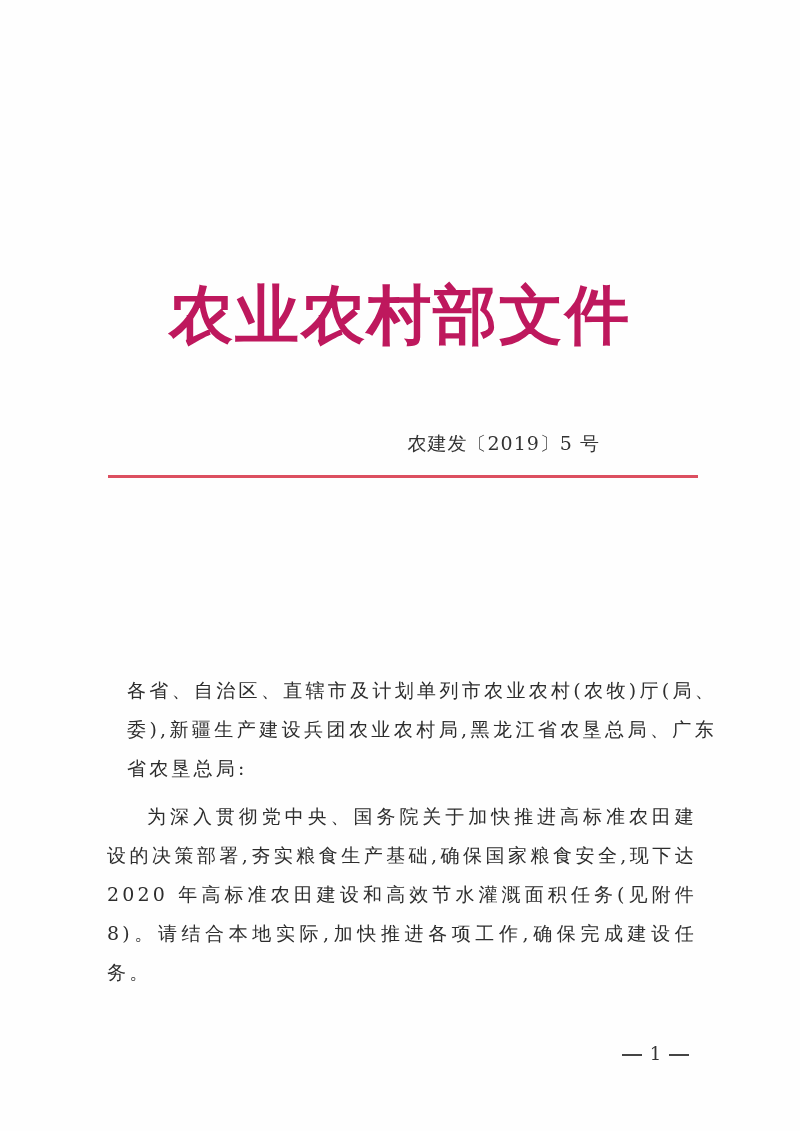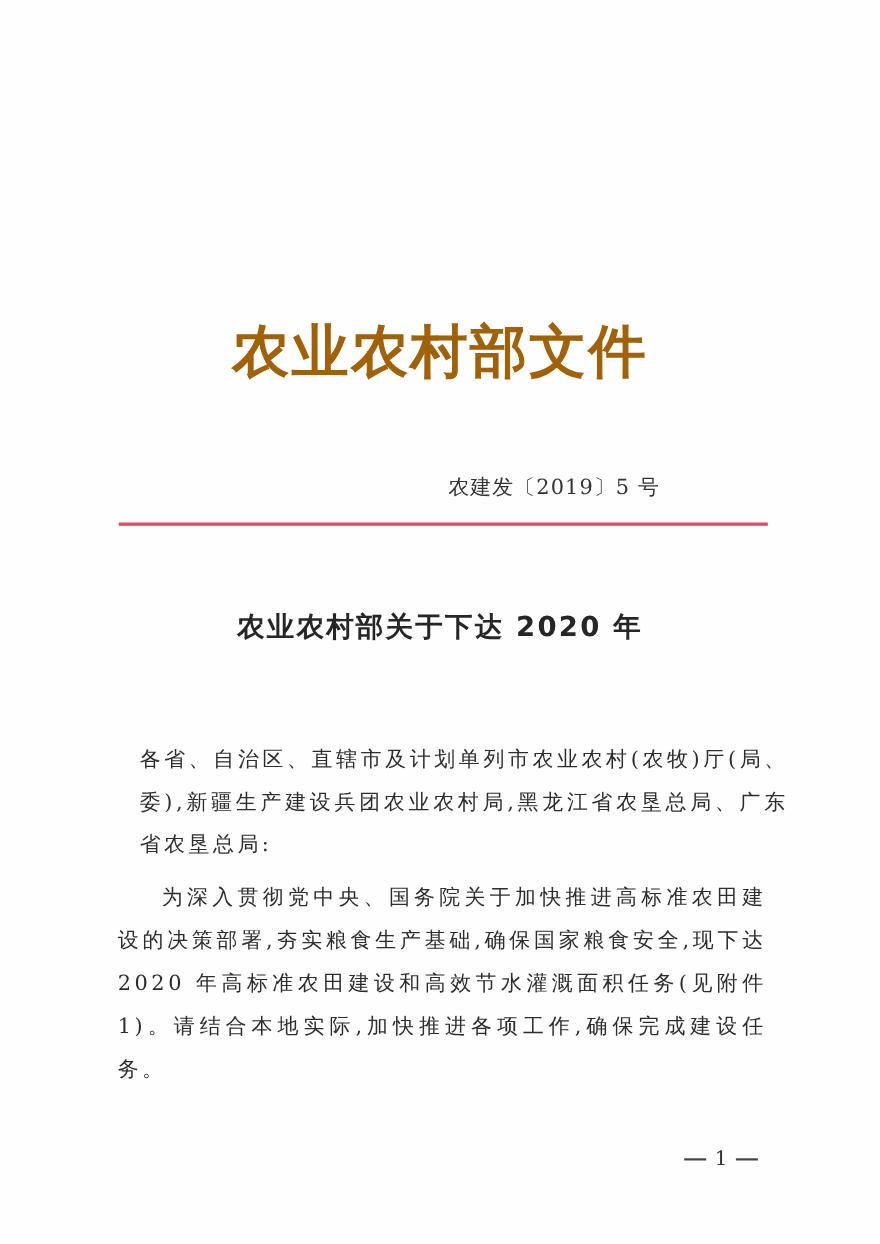--- a/index.html
+++ b/index.html
@@ -22,26 +22,26 @@
       width: 800px; height: 1131px;
       background: #fefefe;
     }
     .masthead {
       position: absolute;
       left: 150px;
       top: 272px;
       width: 500px;
       height: 96px;
       text-align: center;
-      font-family: Liberation Sans, sans-serif;
+      font-family: Liberation Mono, monospace;
       font-weight: bold;
-      font-size: 52px;
+      font-size: 64px;
       line-height: 96px;
       letter-spacing: 2px;
-      color: #a16207;
+      color: #be185d;
       white-space: nowrap;
     }
     .doc-number {
       position: absolute;
       left: 200px;
       top: 428px;
       width: 400px;
       text-align: right;
       font-size: 19px;
       line-height: 30px;
@@ -107,26 +107,25 @@
 
 <div class="page">
 
   <div class="masthead">农业农村部文件</div>
 
   <div class="doc-number">农建发〔2019〕5 号</div>
 
   <div class="red-rule"></div>
 
   <div class="title">
-    <span class="line">农业农村部关于下达 2020 年</span>
   </div>
 
   <div class="body-text addressee">各省、自治区、直辖市及计划单列市农业农村(农牧)厅(局、委),新疆生产建设兵团农业农村局,黑龙江省农垦总局、广东省农垦总局:</div>
 
-  <div class="body-text para1">为深入贯彻党中央、国务院关于加快推进高标准农田建设的决策部署,夯实粮食生产基础,确保国家粮食安全,现下达 2020 年高标准农田建设和高效节水灌溉面积任务(见附件 1)。请结合本地实际,加快推进各项工作,确保完成建设任务。</div>
+  <div class="body-text para1">为深入贯彻党中央、国务院关于加快推进高标准农田建设的决策部署,夯实粮食生产基础,确保国家粮食安全,现下达 2020 年高标准农田建设和高效节水灌溉面积任务(见附件 8)。请结合本地实际,加快推进各项工作,确保完成建设任务。</div>
 
   <div class="page-number">
     <span class="dash"></span>
     <span>1</span>
     <span class="dash"></span>
   </div>
 
 </div>
 
 </body></html>

